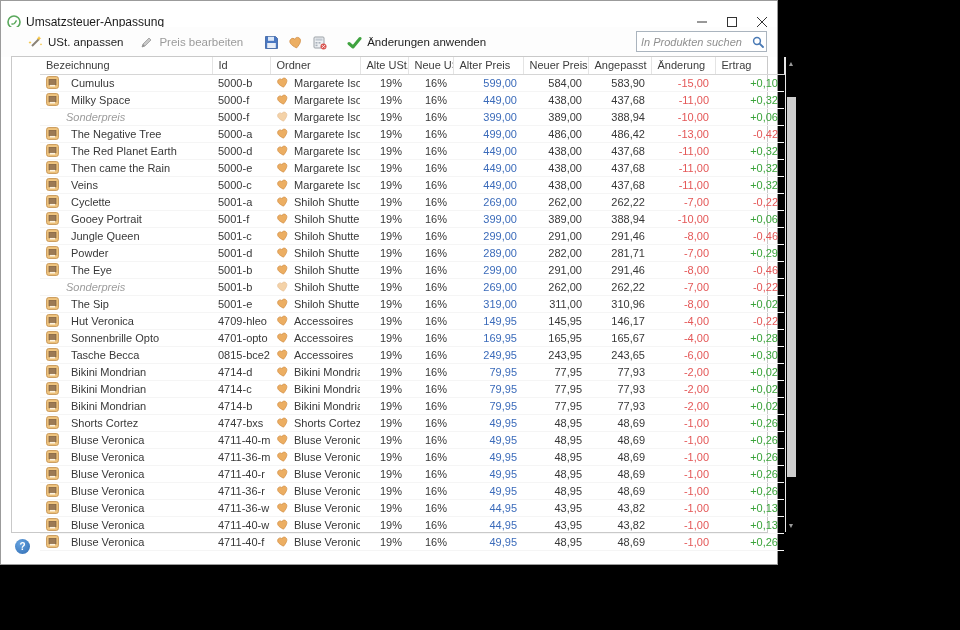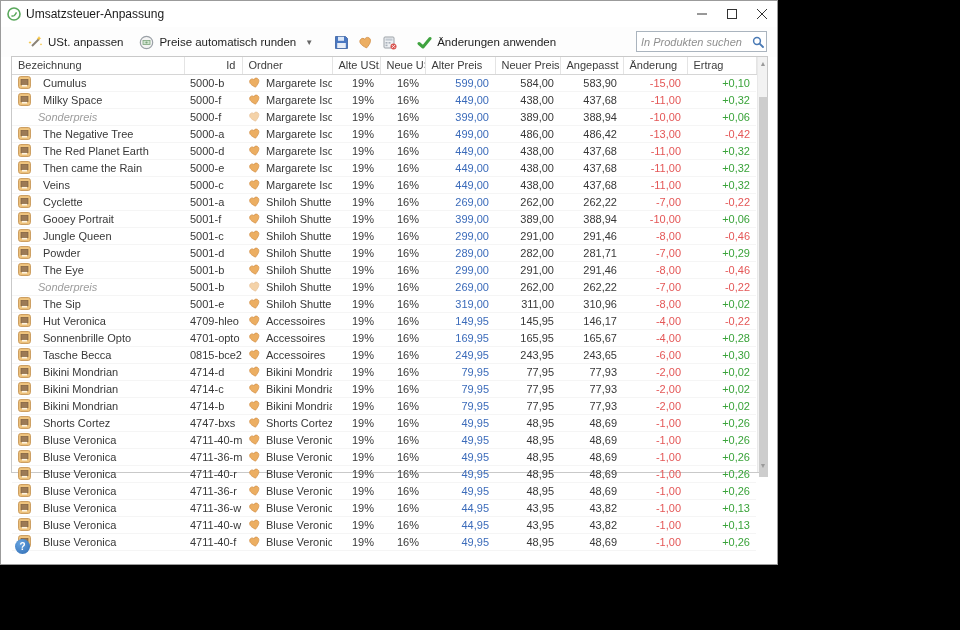--- a/index.html
+++ b/index.html
@@ -4,21 +4,21 @@
 <style>
   * { margin:0; padding:0; box-sizing:border-box; }
   html,body { width:960px; height:630px; background:#000; overflow:hidden;
               font-family:"Liberation Sans", sans-serif; }
   .stage { position:relative; width:960px; height:630px; background:#000; }
 
   .window { position:absolute; left:0; top:0; width:778px; height:565px;
             background:#fff; border:1px solid #9b9b9b; box-shadow:3px 3px 10px rgba(0,0,0,.6); }
 
   
-  .titlebar { position:absolute; left:0; top:0; right:0; height:26px; background:#fff;
+  .titlebar { position:absolute; left:0; top:8px; right:0; height:26px; background:#fff;
               display:flex; align-items:center; }
   .app-icon { margin-left:6px; width:14px; height:14px; display:inline-flex; }
   .title { margin-left:5px; font-size:12px; color:#1a1a1a; }
   .win-controls { position:absolute; right:0; top:0; height:26px; display:flex; }
   .wc { width:30px; height:26px; border:none; background:transparent; display:flex;
         align-items:center; justify-content:center; cursor:default; }
 
   
   .toolbar { position:absolute; left:0; top:26px; right:0; height:30px; background:#fdfdfd;
              display:flex; align-items:center; padding:0 19px; }
@@ -33,22 +33,22 @@
   .icon16 { width:15px; height:15px; display:inline-flex; }
 
   .search-box { position:absolute; right:10px; top:4px; width:131px; height:21px;
                 border:1px solid #aab4be; background:#fff; display:flex; align-items:center; }
   .search-box input { flex:1; border:none; outline:none; padding:0 4px; font-size:11px;
                       font-family:"Liberation Sans",sans-serif; color:#333; min-width:0; }
   .search-box input::placeholder { font-style:italic; color:#8f8f8f; }
   .search-ico { width:17px; display:flex; justify-content:center; }
 
   
-  .grid-wrap { position:absolute; left:10px; top:55px; width:757px; height:417px;
-               border:1px solid #c9c9c9; background:#fff; display:flex; }
+  .grid-wrap { position:absolute; left:10px; top:55px; width:757px; height:477px;
+               border:1px solid #c9c9c9; background:#fff; display:flex;padding-left:28px; }
   table { border-collapse:collapse; table-layout:fixed; width:744px; }
   th { font-weight:normal; font-size:11px; color:#3c3c3c; text-align:left; height:17px;
        padding:0 6px; border-right:1px solid #e4e4e4; border-bottom:1px solid #d6d6d6;
        overflow:hidden; white-space:nowrap; }
   td { font-size:11px; color:#383838; height:16.36px; padding:0 6px; overflow:hidden;
        white-space:nowrap; border-bottom:1px solid #f5f5f5; }
   .al-r { text-align:right; }
   .c-blue  { color:#3b6bba; }
   .c-red   { color:#e45757; }
   .c-green { color:#3aa33a; }
@@ -110,30 +110,28 @@
         <span class="icon16">
           <svg viewBox="0 0 15 15">
               <line x1="4" y1="11" x2="11" y2="4" stroke="#8a8276" stroke-width="2"></line>
               <path d="M11 1 l.7 1.6 1.6.7 -1.6.7 -.7 1.6 -.7-1.6 -1.6-.7 1.6-.7z" fill="#f4c23c"></path>
               <path d="M2 6 l.5 1 1 .5 -1 .5 -.5 1 -.5-1 -1-.5 1-.5z" fill="#f4c23c"></path>
               <path d="M13 8 l.4.9.9.4 -.9.4 -.4.9 -.4-.9 -.9-.4.9-.4z" fill="#f4c23c"></path>
             </svg>
         </span>
         <span>USt. anpassen</span>
       </button>
-      <button class="tb-btn">
+      <button class="tb-btn disabled">
         <span class="icon16">
           <svg viewBox="0 0 15 15">
-              <circle cx="7.5" cy="7.5" r="6.2" fill="#f4f4f4" stroke="#9aa0a6" stroke-width="1.2"></circle>
-              <rect x="4" y="5.5" width="7" height="4" fill="#cfe3cf" stroke="#7ca57c" stroke-width="0.8"></rect>
-              <circle cx="7.5" cy="7.5" r="1.1" fill="#7ca57c"></circle>
+              <path d="M3 12 L4 9 L10 3 L12 5 L6 11 Z" fill="#c8c8c8" stroke="#9a9a9a" stroke-width="0.8"></path>
+              <path d="M3 12 L4 9 L6 11 Z" fill="#8f8f8f"></path>
             </svg>
         </span>
-        <span>Preise automatisch runden</span>
-        <span class="chev">▼</span>
+        <span>Preis bearbeiten</span>
       </button>
       <span class="tb-gap"></span>
       <button class="tb-icon-btn">
         <span class="icon16">
           <svg viewBox="0 0 15 15">
               <path d="M1.5 1.5 h10 l2 2 v10 h-12 z" fill="#4a78c2" stroke="#3a5f9e" stroke-width="0.8"></path>
               <rect x="4" y="1.8" width="6" height="4" fill="#dce8f8"></rect>
               <rect x="3.2" y="8" width="8.6" height="5" fill="#e8eef8"></rect>
             </svg>
         </span>
@@ -177,21 +175,21 @@
             </svg>
         </span>
       </div>
     </div>
 
     <div class="grid-wrap">
       <table>
         <thead>
             <tr id="head-row">
               <th style="width: 172px;">Bezeichnung</th>
-              <th style="width: 58px; text-align: right;">Id</th>
+              <th style="width: 58px;">Id</th>
               <th style="width: 90px;">Ordner</th>
               <th style="width: 48px;">Alte USt.</th>
               <th style="width: 45px;">Neue USt.</th>
               <th style="width: 70px;">Alter Preis</th>
               <th style="width: 65px;">Neuer Preis</th>
               <th style="width: 63px;">Angepasst</th>
               <th style="width: 64px;">Änderung</th>
               <th style="width: 69px;">Ertrag</th>
             </tr>
           </thead>

